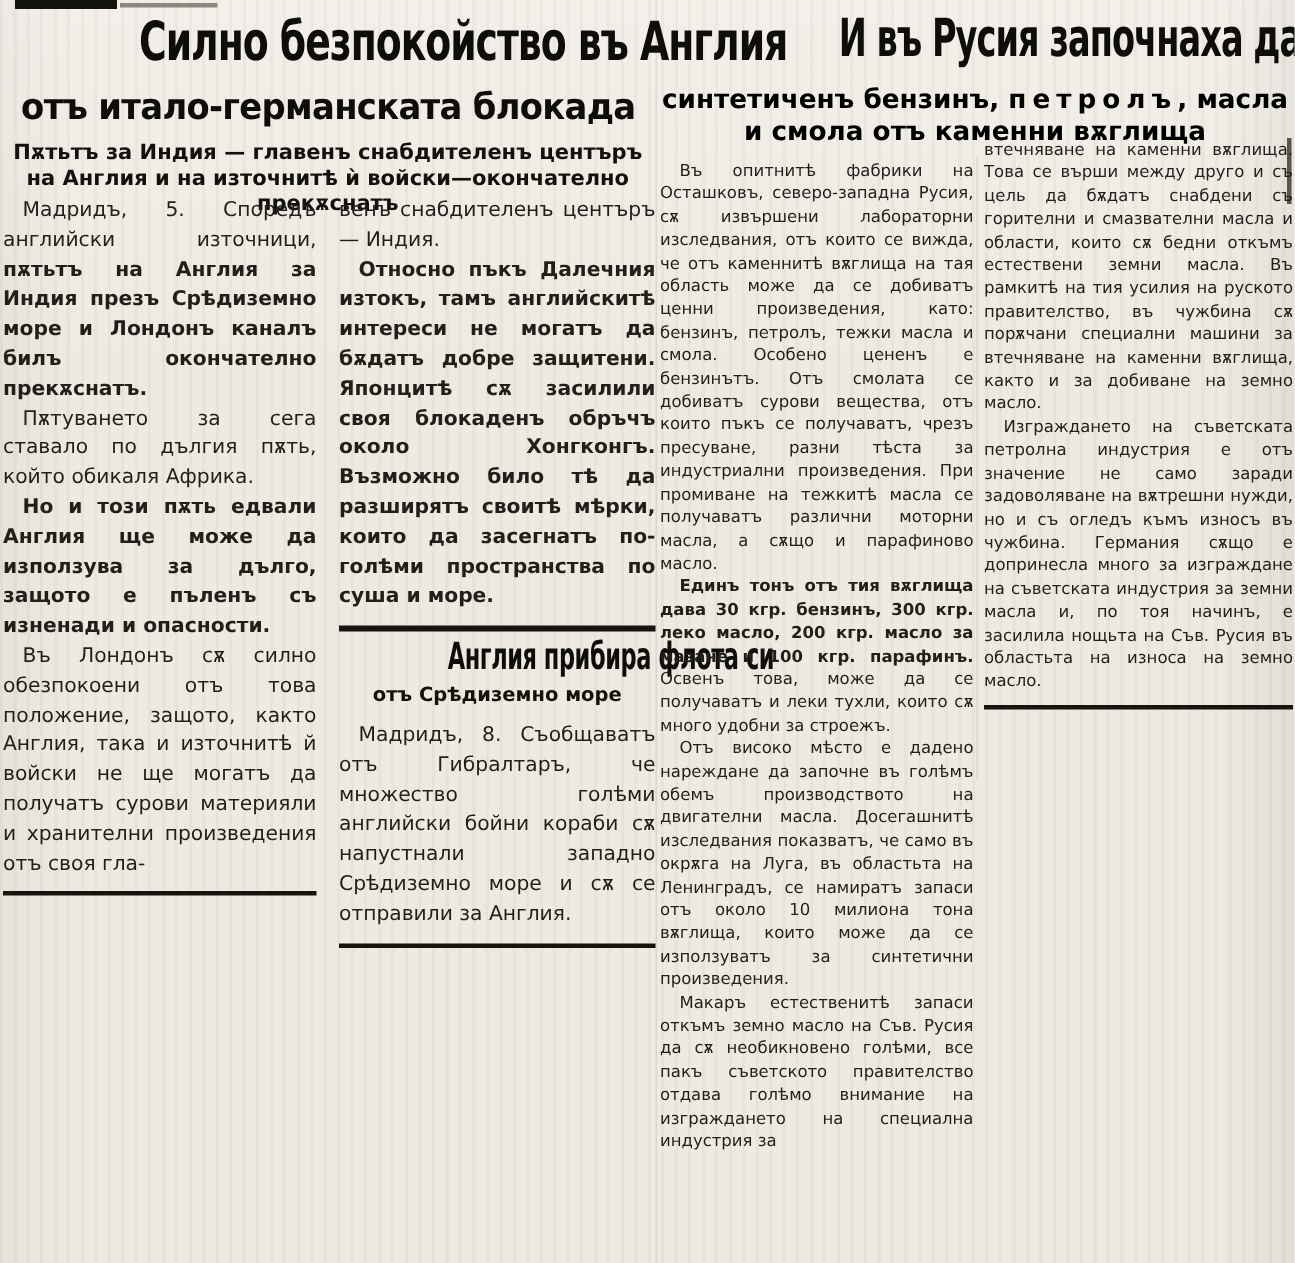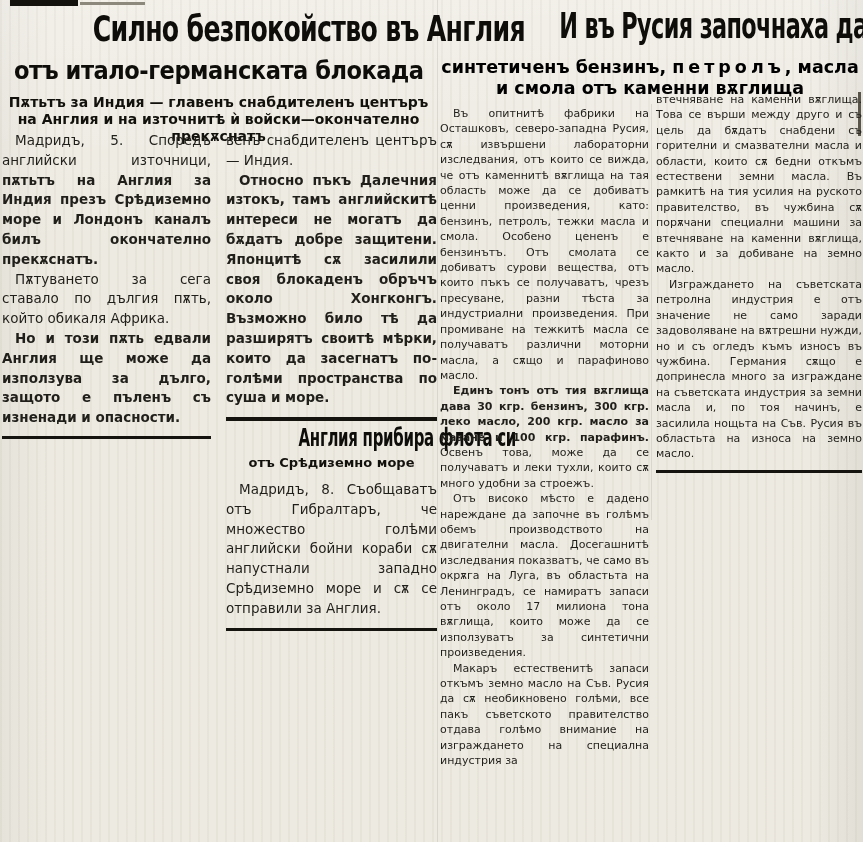--- a/index.html
+++ b/index.html
@@ -65,20 +65,21 @@
     </div>
     <div class="hwrap lh2" style="left:0; top:57px; width:437px;">
       <span class="hinner">отъ итало-германската блокада</span>
     </div>
     <div class="deck" style="left:2px; top:94px; width:433px;">Пѫтьтъ за Индия — главенъ снабдителенъ центъръ на Англия и на източнитѣ ѝ войски—окончателно прекѫснатъ</div>
 
     <div class="col col-l" style="left:2px; top:131px; width:209px; height:398px;">
       <p><span>Мадридъ, 5. Споредъ английски източници, </span><span class="b">пѫтьтъ на Англия за Индия презъ Срѣдиземно море и Лондонъ каналъ билъ окончателно прекѫснатъ.</span></p>
       <p>Пѫтуването за сега ставало по дългия пѫть, който обикаля Африка.</p>
       <p class="b">Но и този пѫть едвали Англия ще може да използува за дълго, защото е пъленъ съ изненади и опасности.</p>
+      <p>Въ Лондонъ сѫ силно обезпокоени отъ това положение, защото, както Англия, така и източнитѣ й войски не ще могатъ да получатъ сурови материяли и хранителни произведения отъ своя гла-</p>
       <div class="flowrule" style="margin-top:8px;"></div>
     </div>
 
     <div class="col col-l" style="left:226px; top:131px; width:211px; height:402px;">
       <p class="cont">венъ снабдителенъ центъръ — Индия.</p>
       <p class="b">Относно пъкъ Далечния изтокъ, тамъ английскитѣ интереси не могатъ да бѫдатъ добре защитени. Японцитѣ сѫ засилили своя блокаденъ обръчъ около Хонгконгъ. Възможно било тѣ да разширятъ своитѣ мѣрки, които да засегнатъ по-голѣми пространства по суша и море.</p>
       <div class="flowrule" style="height:4px; margin-top:9px;"></div>
       <div class="sa-h3">
         <span class="hinner">Англия прибира флота си</span>
       </div>
@@ -92,21 +93,21 @@
     <div class="hwrap rh1" style="left:437px; top:6px; width:426px;">
       <span class="hinner">И въ Русия започнаха да добиватъ</span>
     </div>
     <div class="rsub" style="left:440px; top:57px; width:420px;">
       <span>синтетиченъ бензинъ, </span><span class="spaced">петролъ</span><span>, масла и смола отъ каменни вѫглища</span>
     </div>
 
     <div class="col col-r" style="left:440px; top:106px; width:209px; height:731px;">
       <p>Въ опитнитѣ фабрики на Осташковъ, северо-западна Русия, сѫ извършени лабораторни изследвания, отъ които се вижда, че отъ каменнитѣ вѫглища на тая область може да се добиватъ ценни произведения, като: бензинъ, петролъ, тежки масла и смола. Особено цененъ е бензинътъ. Отъ смолата се добиватъ сурови вещества, отъ които пъкъ се получаватъ, чрезъ пресуване, разни тѣста за индустриални произведения. При промиване на тежкитѣ масла се получаватъ различни моторни масла, а сѫщо и парафиново масло.</p>
       <p><span class="b">Единъ тонъ отъ тия вѫглища дава 30 кгр. бензинъ, 300 кгр. леко масло, 200 кгр. масло за мазане и 100 кгр. парафинъ. </span><span>Освенъ това, може да се получаватъ и леки тухли, които сѫ много удобни за строежъ.</span></p>
-      <p>Отъ високо мѣсто е дадено нареждане да започне въ голѣмъ обемъ производството на двигателни масла. Досегашнитѣ изследвания показватъ, че само въ окрѫга на Луга, въ областьта на Ленинградъ, се намиратъ запаси отъ около 17 милиона тона вѫглища, които може да се използуватъ за синтетични произведения.</p>
+      <p>Отъ високо мѣсто е дадено нареждане да започне въ голѣмъ обемъ производството на двигателни масла. Досегашнитѣ изследвания показватъ, че само въ окрѫга на Луга, въ областьта на Ленинградъ, се намиратъ запаси отъ около 10 милиона тона вѫглища, които може да се използуватъ за синтетични произведения.</p>
       <p>Макаръ естественитѣ запаси откъмъ земно масло на Съв. Русия да сѫ необикновено голѣми, все пакъ съветското правителство отдава голѣмо внимание на изграждането на специална индустрия за</p>
 
     </div>
 
     <div class="col col-r" style="left:656px; top:92px; width:206px; height:420px;">
       <p class="cont">втечняване на каменни вѫглища. Това се върши между друго и съ цель да бѫдатъ снабдени съ горителни и смазвателни масла и области, които сѫ бедни откъмъ естествени земни масла. Въ рамкитѣ на тия усилия на руското правителство, въ чужбина сѫ порѫчани специални машини за втечняване на каменни вѫглища, както и за добиване на земно масло.</p>
       <p>Изграждането на съветската петролна индустрия е отъ значение не само заради задоволяване на вѫтрешни нужди, но и съ огледъ къмъ износъ въ чужбина. Германия сѫщо е допринесла много за изграждане на съветската индустрия за земни масла и, по тоя начинъ, е засилила нощьта на Съв. Русия въ областьта на износа на земно масло.</p>
       <div class="flowrule" style="margin-top:8px;"></div>
     </div>
   </div>

